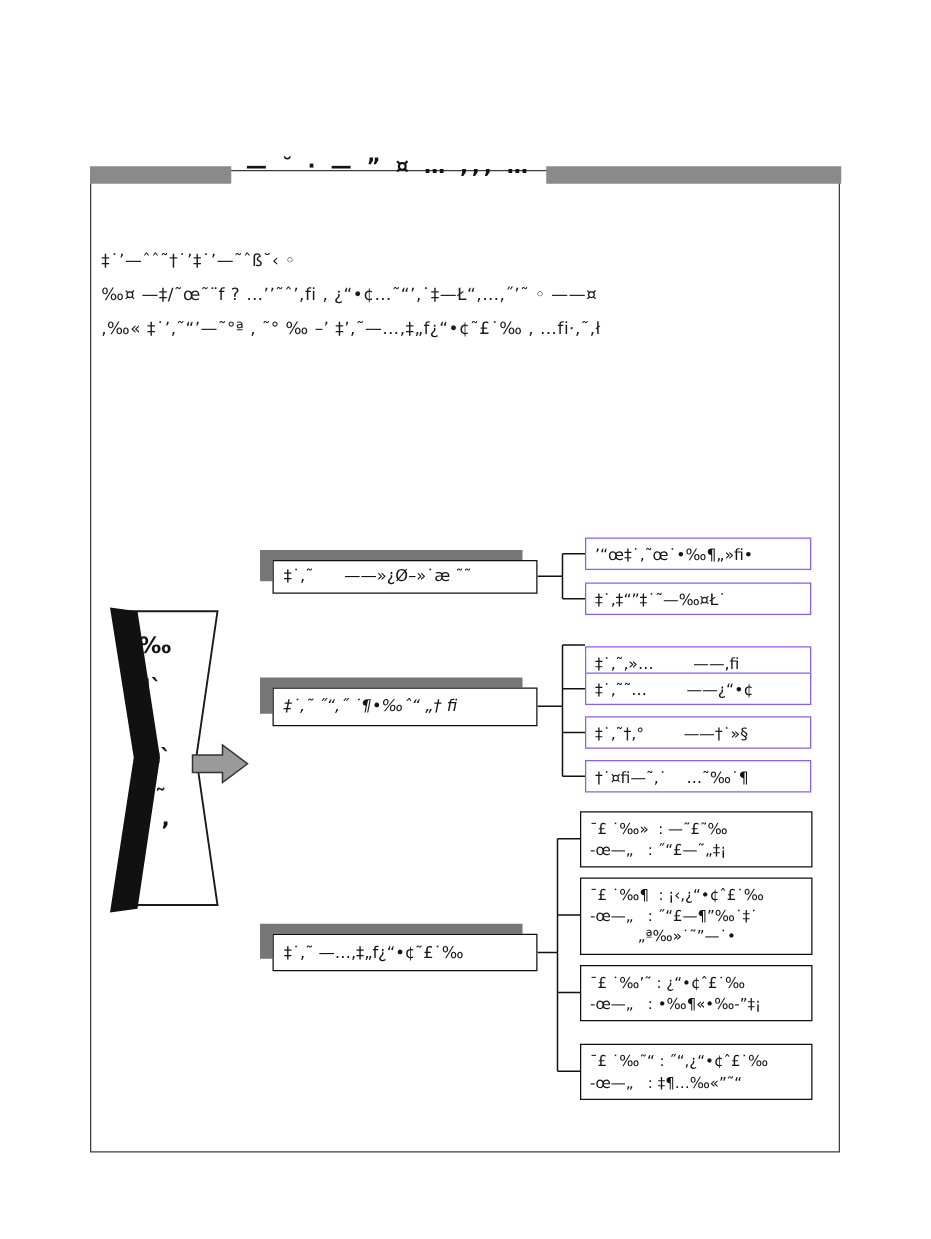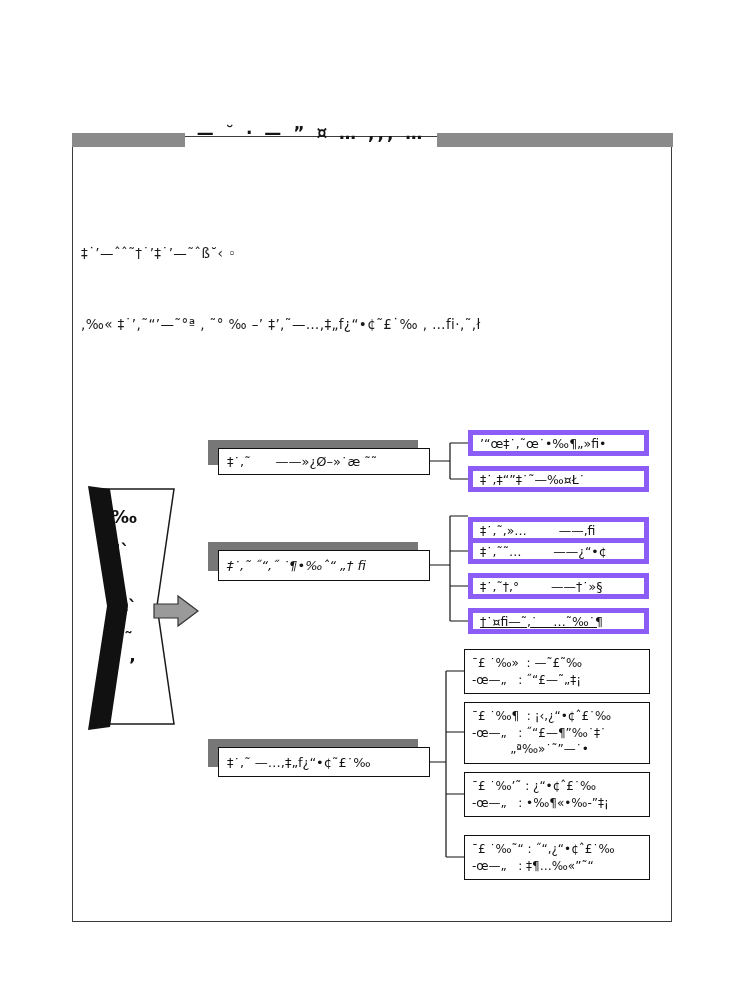--- a/index.html
+++ b/index.html
@@ -12,56 +12,57 @@
 
   .hbar { position:absolute; top:133px; height:14px; background:#8a8a8a; }
   .hbar-left { left:72px; width:113px; }
   .hbar-right { left:437px; width:236px; }
 
   .page-title { position:absolute; left:183px; top:123px; width:256px; text-align:center;
     font-size:17px; font-weight:bold; letter-spacing:3px; white-space:pre; }
 
   .paragraph { position:absolute; left:81px; top:196px; width:586px;
     font-size:13.5px; letter-spacing:0.4px; color:#1b1b1b; }
-  .pline { white-space:pre; line-height:26.8px;margin-top:44px; }
+  .pline { white-space:pre; line-height:26.8px; }
 
   .overlay { position:absolute; left:0; top:0; width:745px; height:991px; pointer-events:none; }
 
   .vchar { position:absolute; font-size:18px; font-weight:bold; color:#111; }
 
   .mbox { position:absolute; left:218px; width:212px; background:#fff;
     border:1.4px solid #101010; display:flex; align-items:center;
     padding-left:8px; font-size:13px; white-space:pre; }
   .mbox::before { content:""; position:absolute; left:-11px; top:-9px;
     width:100%; height:100%; background:#777; z-index:-1; }
   .mbox-a { top:448px; height:27px; }
   .mbox-b { top:550px; height:31px;font-style:italic; }
   .mbox-c { top:747px; height:30px; }
 
   .rbox { position:absolute; left:468px; width:181px; height:26px; background:#fff;
-    border:5px solid #8b5cf6; display:flex; align-items:center;
+    border:1px solid #8b5cf6; display:flex; align-items:center;
     padding-left:7px; font-size:12.5px; white-space:pre; }
 
   .cbox { position:absolute; left:464px; width:186px; background:#fff;
     border:1px solid #101010; padding:5px 7px; font-size:12px; }
   .cline { white-space:pre; line-height:16.5px; }
 </style>
 </head>
 <body>
 
 <div class="canvas">
 
   <div class="page-frame"></div>
 
   <div class="hbar hbar-left"></div>
   <div class="hbar hbar-right"></div>
   <div class="page-title">— ˘ · — ” ¤ … ,,, …</div>
 
   <div class="paragraph">
     <div class="pline">‡˙’—ˆˆ˜†˙’‡˙’—˜ˆß˘‹ ◦</div>
+    <div class="pline">‰¤ —‡/˜œ˜¨f ? …’’˜ˆ’,fi , ¿“•¢…˜“’,˙‡—Ł“,…,˝’˜ ◦ ——¤</div>
     <div class="pline">,‰« ‡˙’,˜“’—˜°ª , ˜° ‰ –’ ‡’,˜—…,‡„f¿“•¢˜£˙‰ , …fi·,˜,ł</div>
   </div>
 
   <svg class="overlay" viewBox="0 0 745 991" xmlns="http://www.w3.org/2000/svg">
 
     <polygon points="103,489 174,489 157,606 174,724 103,724 121,606" fill="#ffffff" stroke="#1a1a1a" stroke-width="1.5"></polygon>
 
     <polygon points="88,486 110,489 128,606 110,727 88,730 107,606" fill="#111111"></polygon>
 
     <polygon points="154,604 178,604 178,596 198,611 178,626 178,618 154,618" fill="#9a9a9a" stroke="#333333" stroke-width="1.2"></polygon>
@@ -82,21 +83,21 @@
   <div class="mbox mbox-a">‡˙,˜      ——»¿Ø–»˙æ ˜˜</div>
   <div class="mbox mbox-b">‡˙,˜ ˝“,˝ ˙¶•‰ˆ“ „† fi</div>
   <div class="mbox mbox-c">‡˙,˜ —…,‡„f¿“•¢˜£˙‰</div>
 
   <div class="rbox" style="top:430px;">’“œ‡˙,˜œ˙•‰¶„»fi•</div>
   <div class="rbox" style="top:466px;">‡˙,‡“”‡˙˜—‰¤Ł˙</div>
 
   <div class="rbox" style="top:503px;margin-top:14px;">‡˙,˜,»…        ——,fi</div>
   <div class="rbox" style="top:538px;">‡˙,˜˜…        ——¿“•¢</div>
   <div class="rbox" style="top:573px;">‡˙,˜†,°        ——†˙»§</div>
-  <div class="rbox" style="top:608px;text-decoration:underline;">†˙¤fi—˜,˙    …˜‰˙¶</div>
+  <div class="rbox" style="top:608px;">†˙¤fi—˜,˙    …˜‰˙¶</div>
 
   <div class="cbox" style="top:649px;">
     <div class="cline">¯£ ˙‰»  : —˜£˜‰</div>
     <div class="cline">-œ—„   : ˝“£—˜„‡¡</div>
   </div>
   <div class="cbox" style="top:702px;">
     <div class="cline">¯£ ˙‰¶  : ¡‹,¿“•¢ˆ£˙‰</div>
     <div class="cline">-œ—„   : ˝“£—¶”‰˙‡˙</div>
     <div class="cline">          „ª‰»˙˜”—˙•</div>
   </div>

